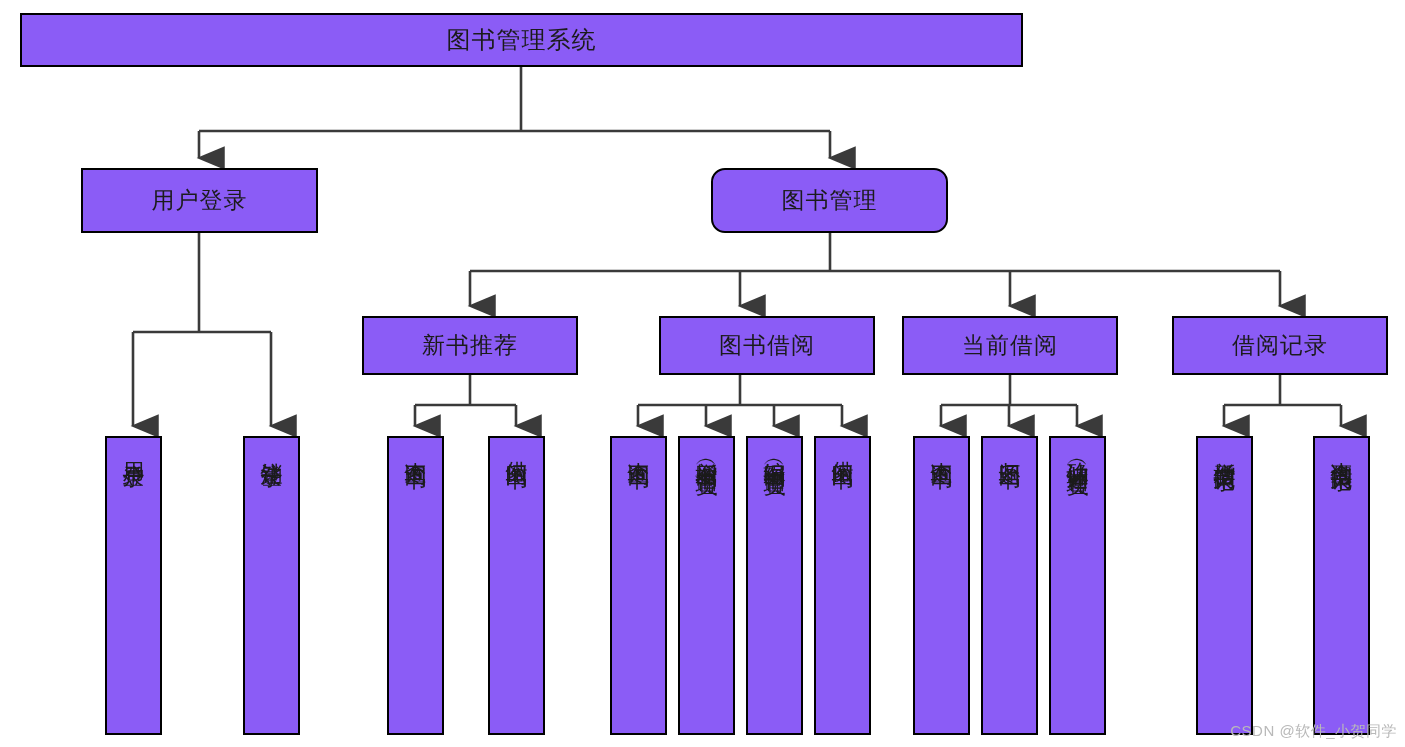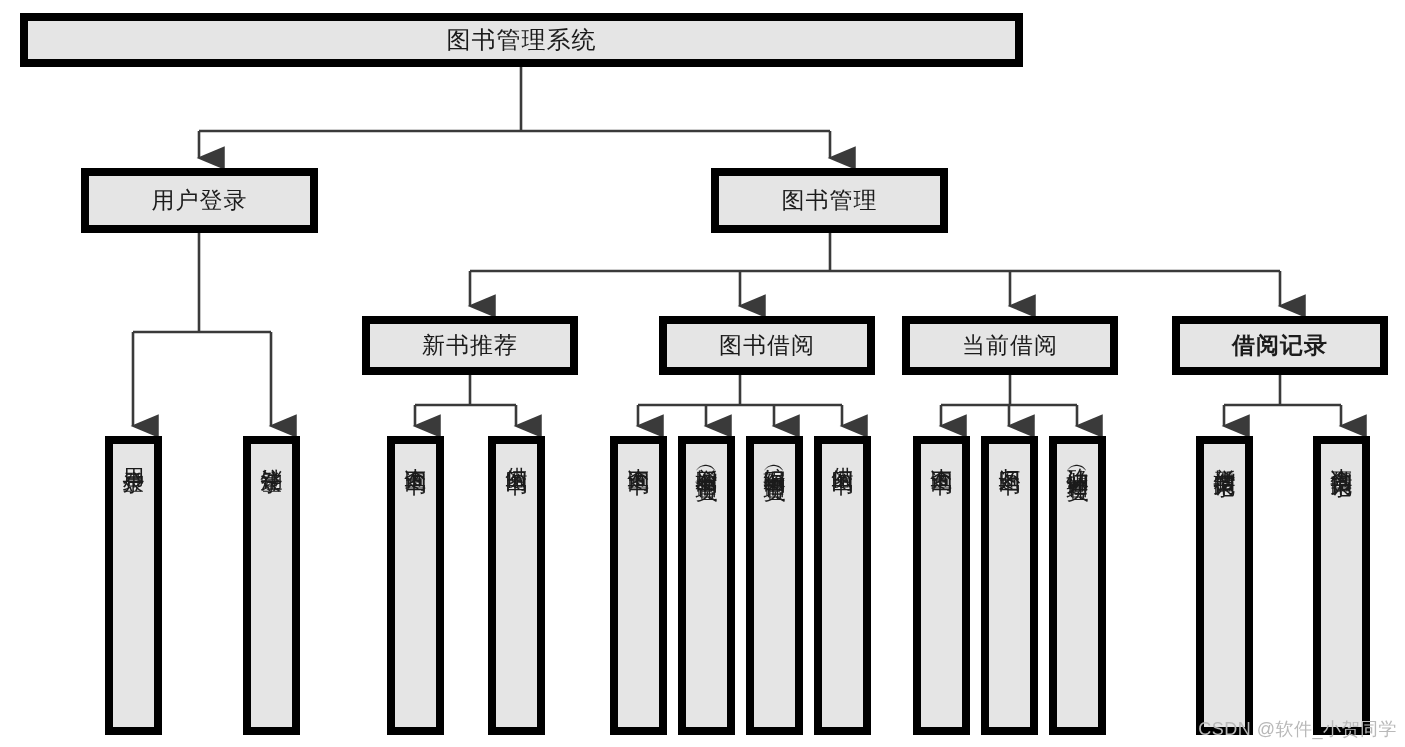--- a/index.html
+++ b/index.html
@@ -21,22 +21,22 @@
     position: absolute;
     left: 0;
     top: 0;
     width: 1405px;
     height: 747px;
     pointer-events: none;
   }
   .node {
     position: absolute;
     box-sizing: border-box;
-    background: #e5e5e5;
-    border: 8px solid #000000;
+    background: #8b5cf6;
+    border: 2px solid #000000;
     display: flex;
     align-items: center;
     justify-content: center;
     color: #1b1b1b;
   }
   .node.h {
     
     font-size: 23px;
     letter-spacing: 1px;
   }
@@ -54,21 +54,21 @@
     writing-mode: vertical-rl;
     text-orientation: upright;
     letter-spacing: 2px;
     white-space: nowrap;
     text-align: left;
   }
   .watermark {
     position: absolute;
     right: 8px;
     bottom: 6px;
-    font-size: 18px;
+    font-size: 15px;
     color: #b9b9b9;
     letter-spacing: 0.5px;
     user-select: none;
   }
 </style>
 </head>
 <body>
 
 <div id="stage">
 
@@ -124,34 +124,34 @@
     </g>
   </svg>
 
   <div class="node h root" style="left:20px; top:13px; width:1003px; height:54px;">
     <span>图书管理系统</span>
   </div>
 
   <div class="node h" style="left:81px; top:168px; width:237px; height:65px;">
     <span>用户登录</span>
   </div>
-  <div class="node h" style="left:711px; top:168px; width:237px; height:65px;">
+  <div class="node h" style="left:711px; top:168px; width:237px; height:65px;border-radius:14px;">
     <span>图书管理</span>
   </div>
 
   <div class="node h" style="left:362px; top:316px; width:216px; height:59px;justify-content:center;">
     <span>新书推荐</span>
   </div>
   <div class="node h" style="left:659px; top:316px; width:216px; height:59px;">
     <span>图书借阅</span>
   </div>
   <div class="node h" style="left:902px; top:316px; width:216px; height:59px;justify-content:center;">
     <span>当前借阅</span>
   </div>
-  <div class="node h" style="left:1172px; top:316px; width:216px; height:59px;font-weight:bold;">
+  <div class="node h" style="left:1172px; top:316px; width:216px; height:59px;">
     <span>借阅记录</span>
   </div>
 
   <div class="node v" style="left:105px; top:436px; width:57px; height:299px;">
     <span class="vtext">用户登录</span>
   </div>
   <div class="node v" style="left:243px; top:436px; width:57px; height:299px;">
     <span class="vtext">注销登录</span>
   </div>
 

